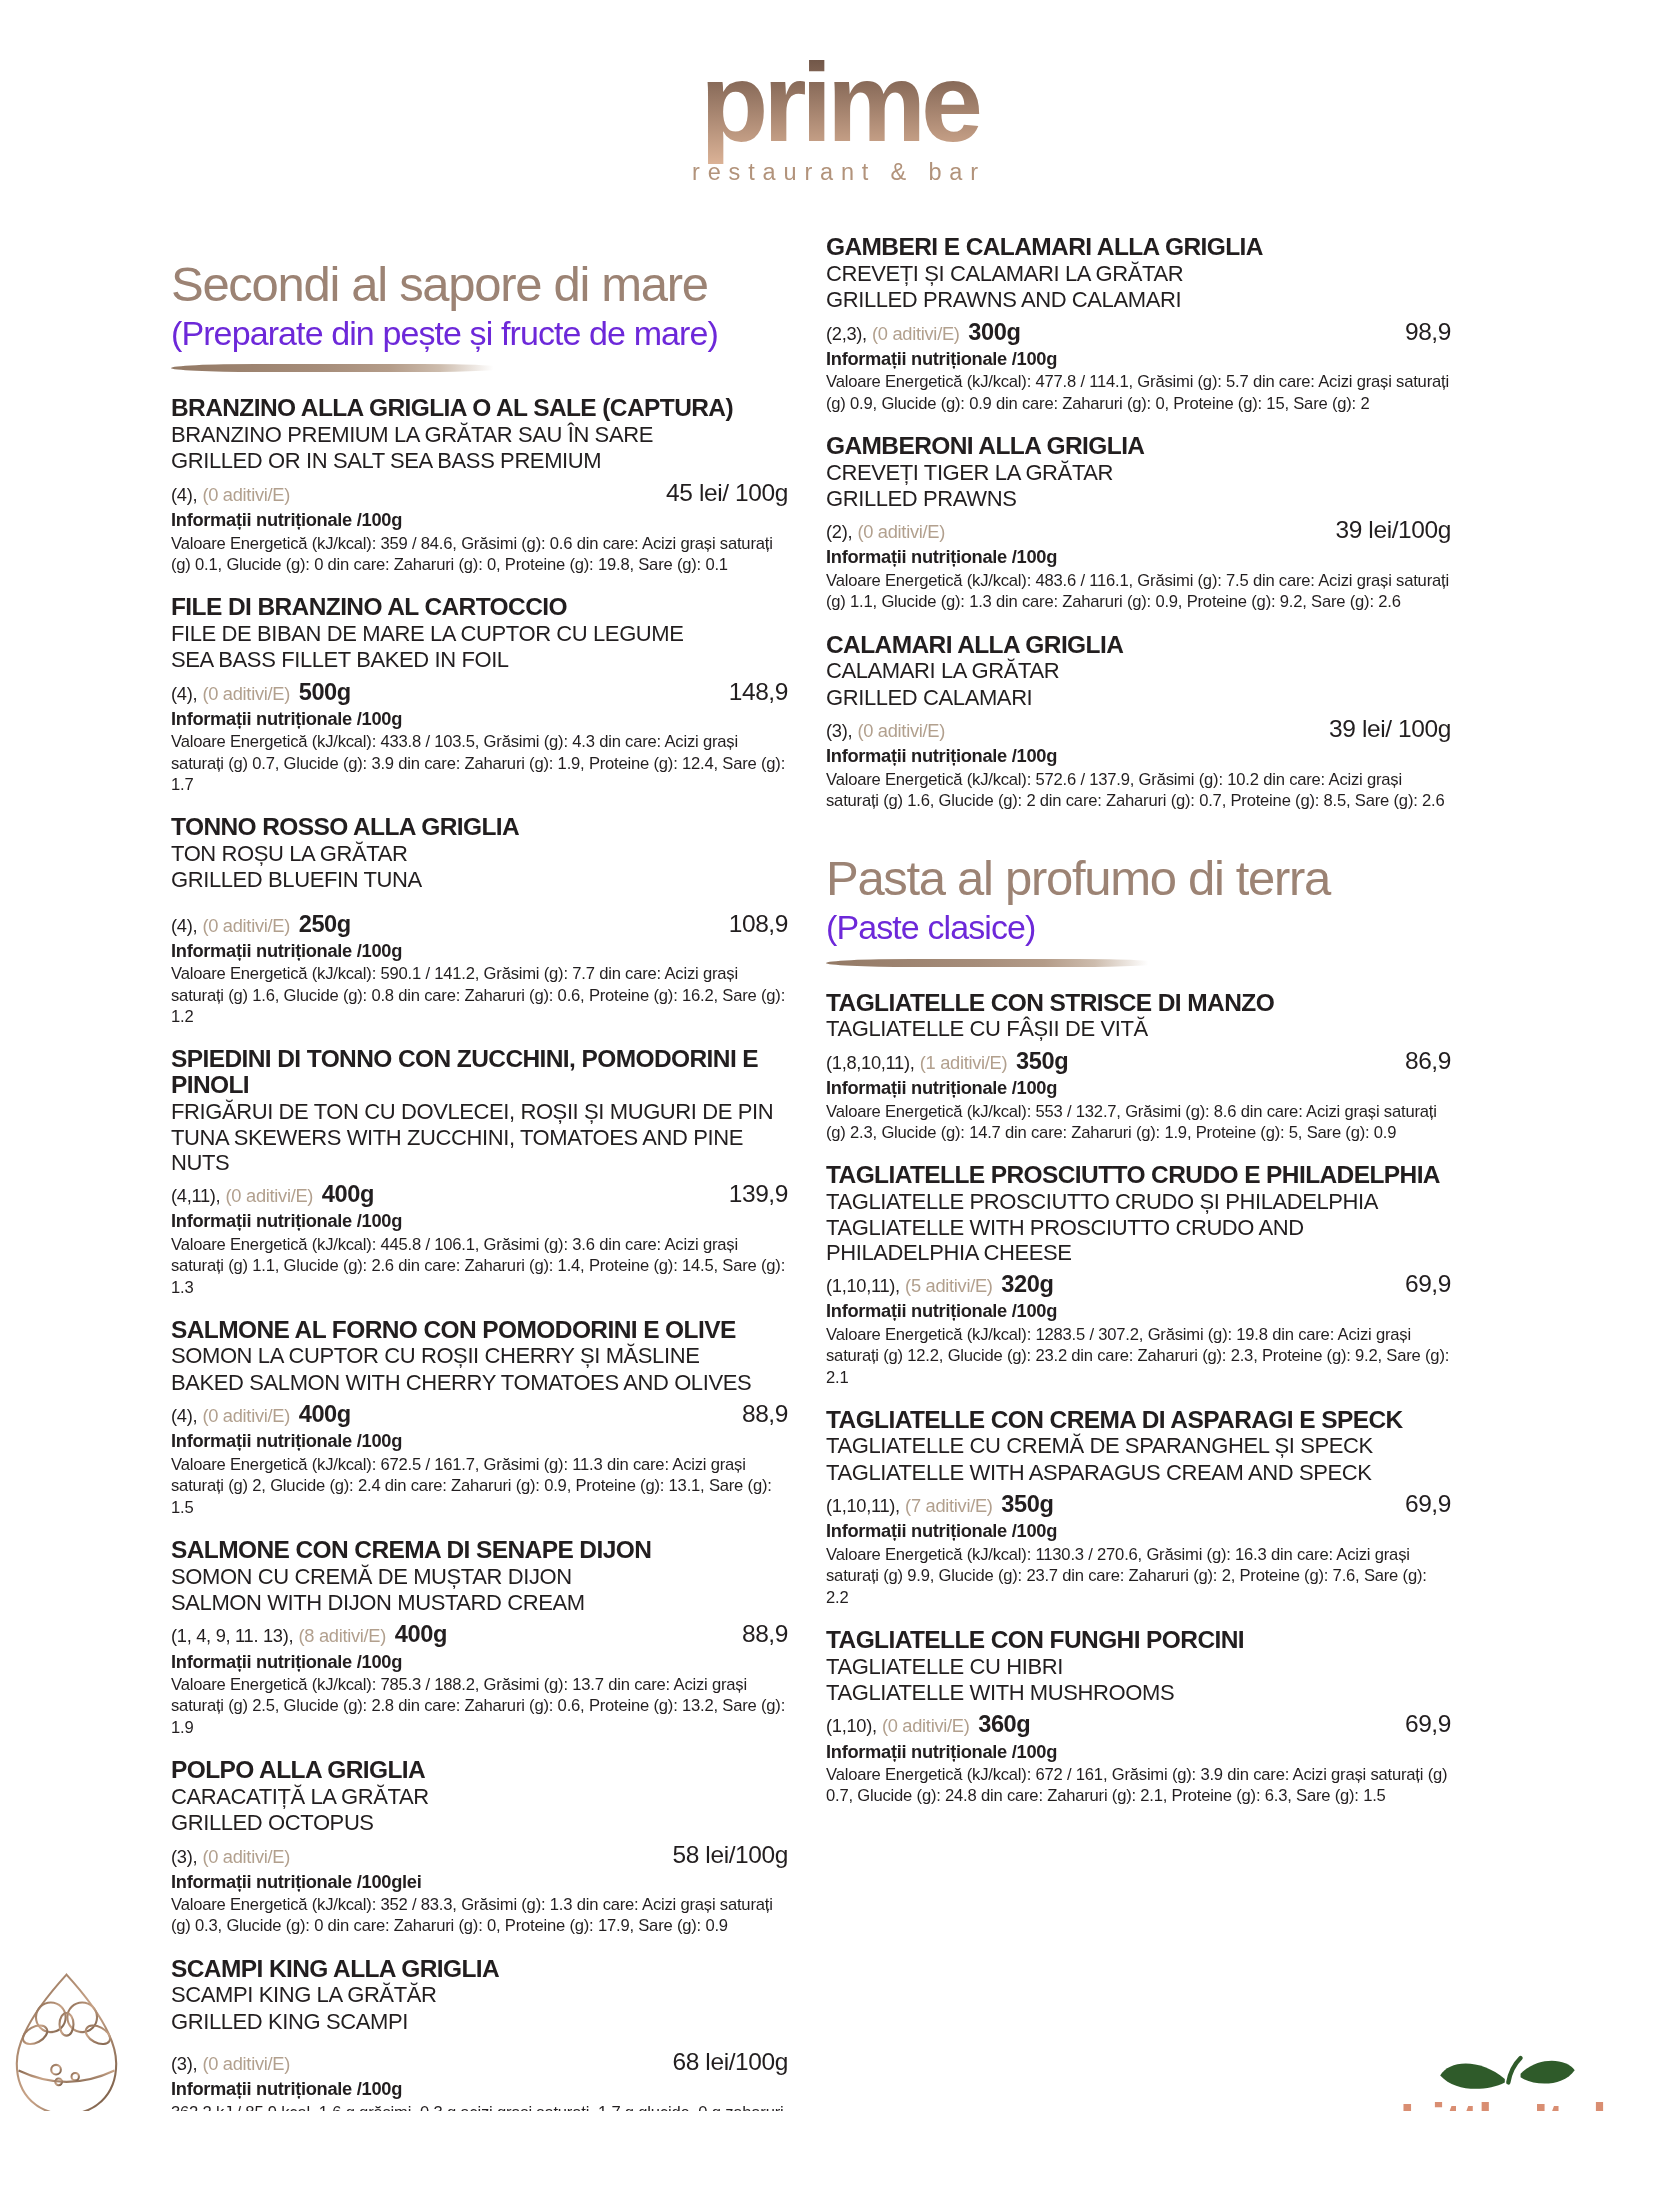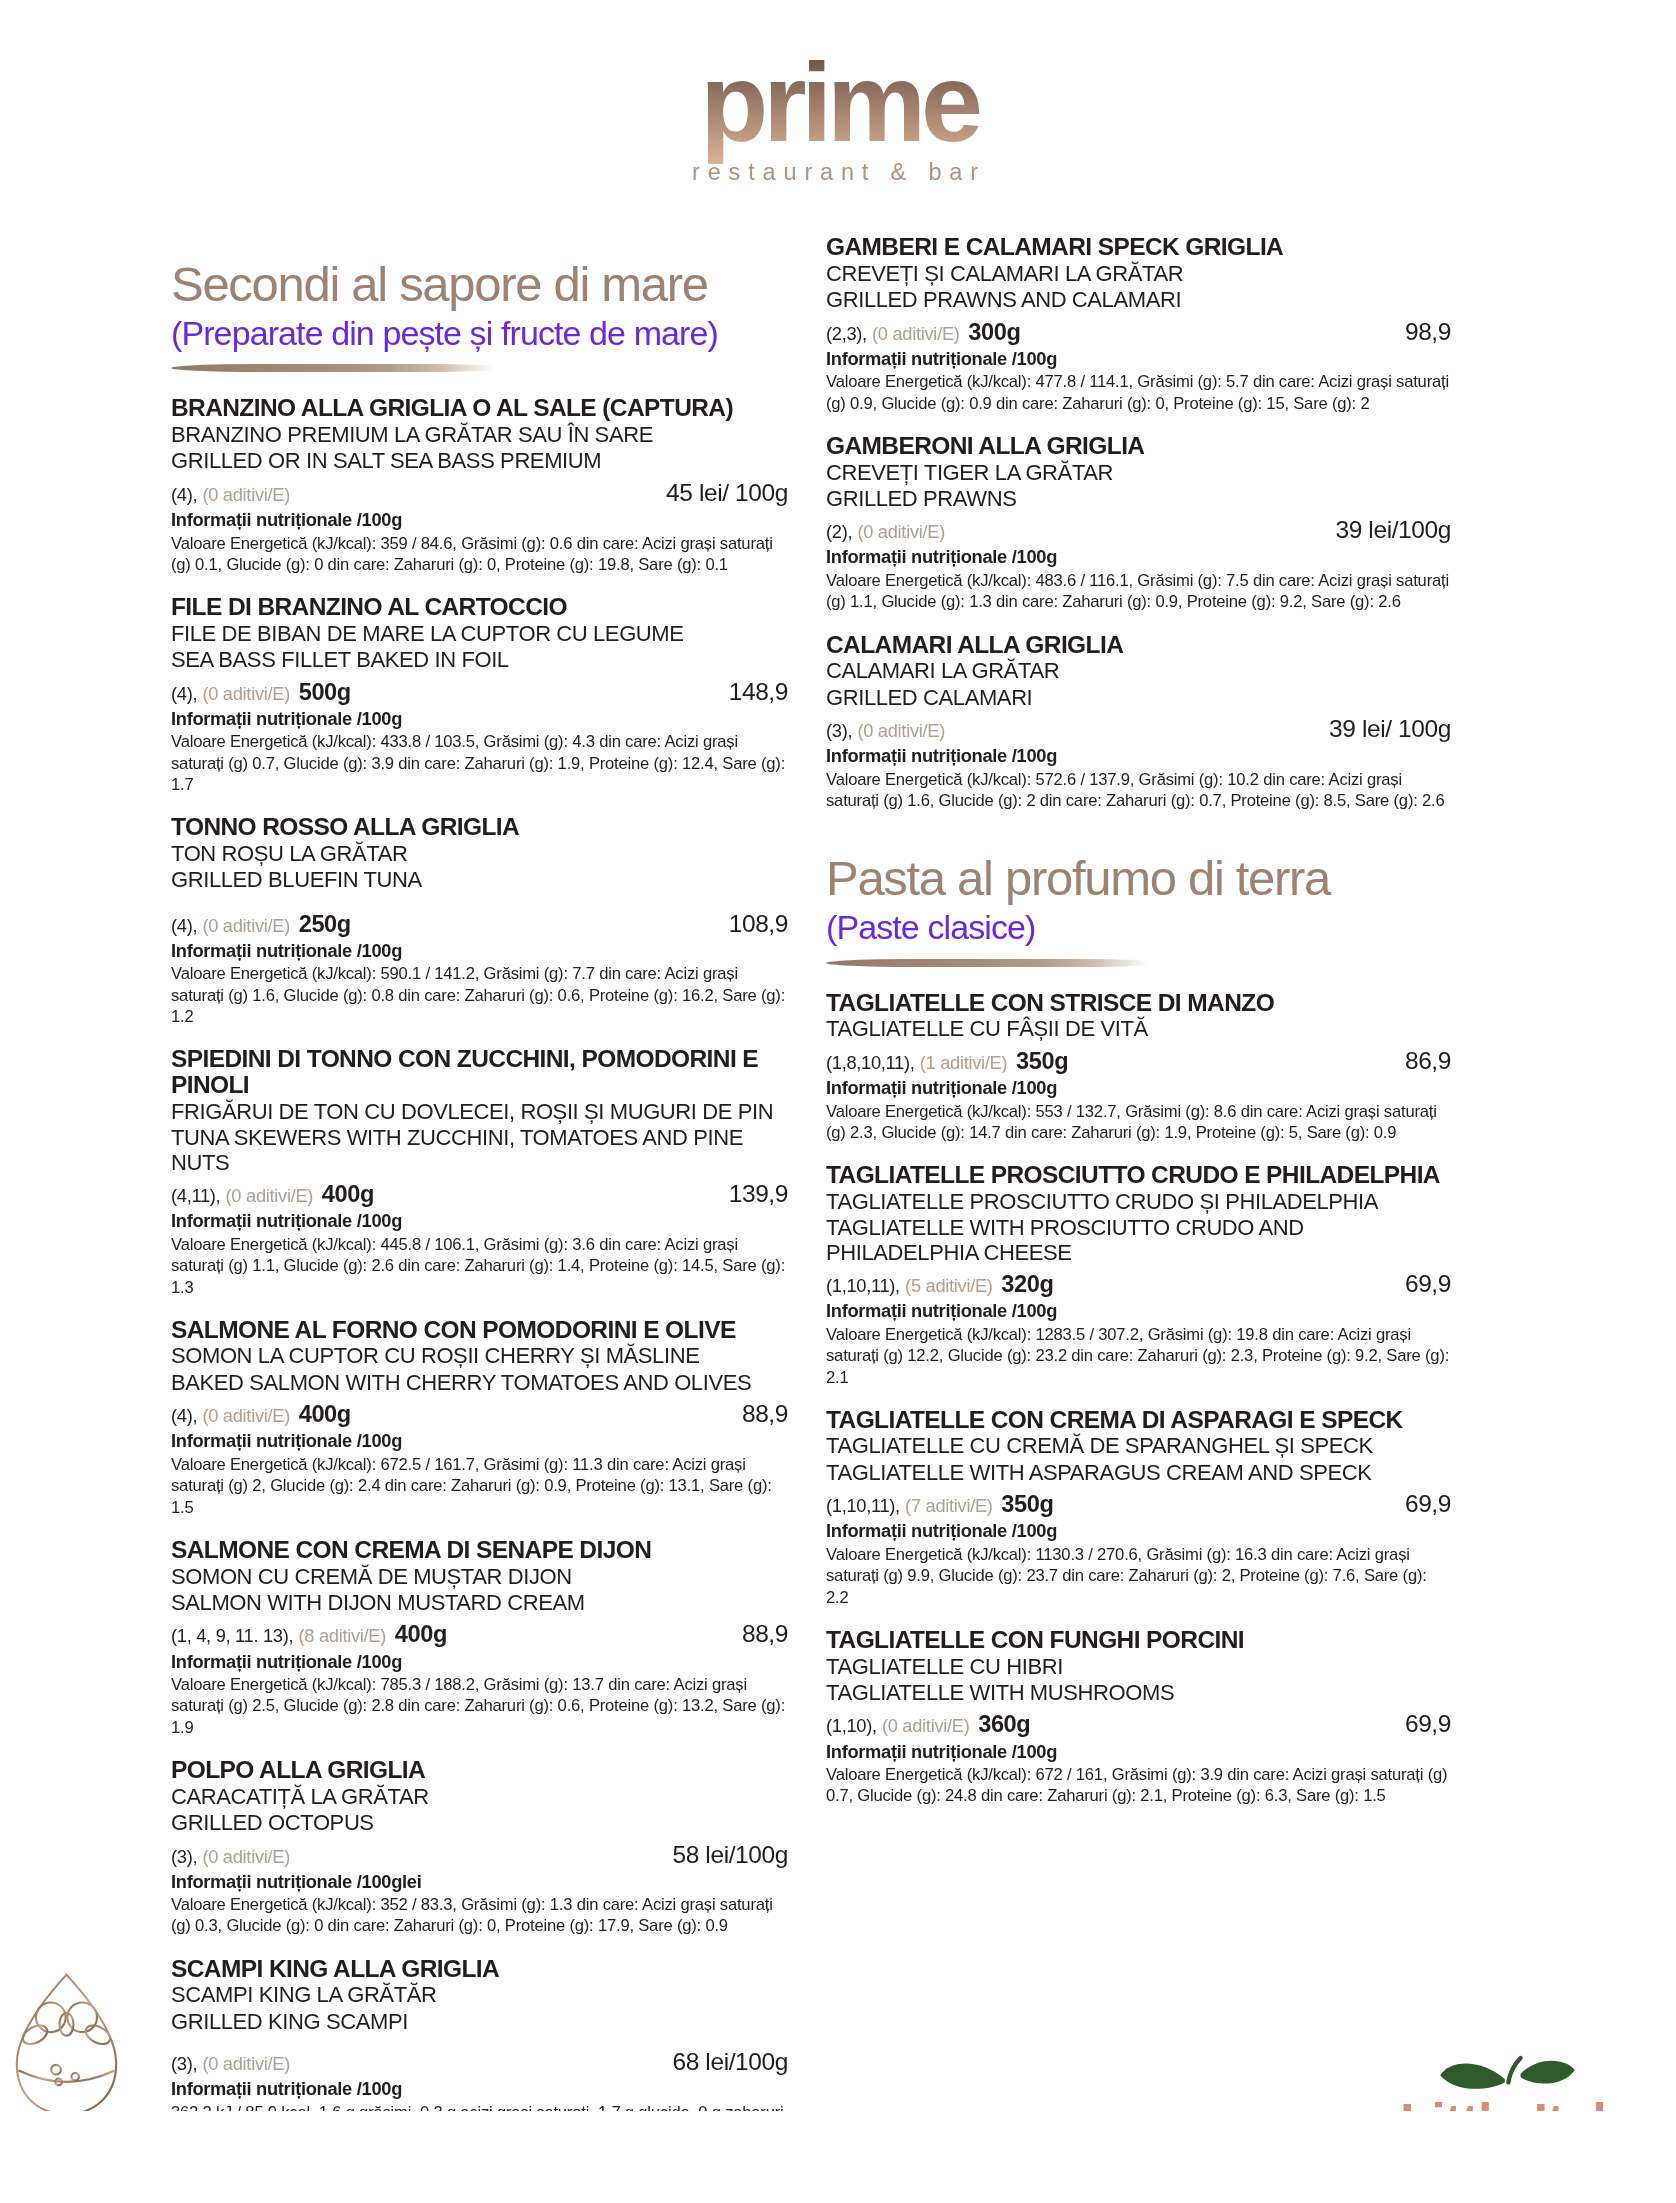--- a/index.html
+++ b/index.html
@@ -182,21 +182,21 @@
       </article>
 
     </div>
   </div>
 
   <div class="col col-right">
 
     <div class="group">
 
       <article class="item">
-        <h3>GAMBERI E CALAMARI SPECK GRIGLIA</h3>
+        <h3>GAMBERI E CALAMARI ALLA GRIGLIA</h3>
         <p class="s">CREVEȚI ȘI CALAMARI LA GRĂTAR</p>
         <p class="s">GRILLED PRAWNS AND CALAMARI</p>
         <div class="meta">
           <span class="alg">(2,3),</span>
           <span class="adt">(0 aditivi/E)</span>
           <span class="wt">300g</span>
           <span class="price">98,9</span>
         </div>
         <p class="nl">Informații nutriționale /100g</p>
         <p class="nt">Valoare Energetică (kJ/kcal): 477.8 / 114.1, Grăsimi (g): 5.7 din care: Acizi grași saturați (g) 0.9, Glucide (g): 0.9 din care: Zaharuri (g): 0, Proteine (g): 15, Sare (g): 2</p>

